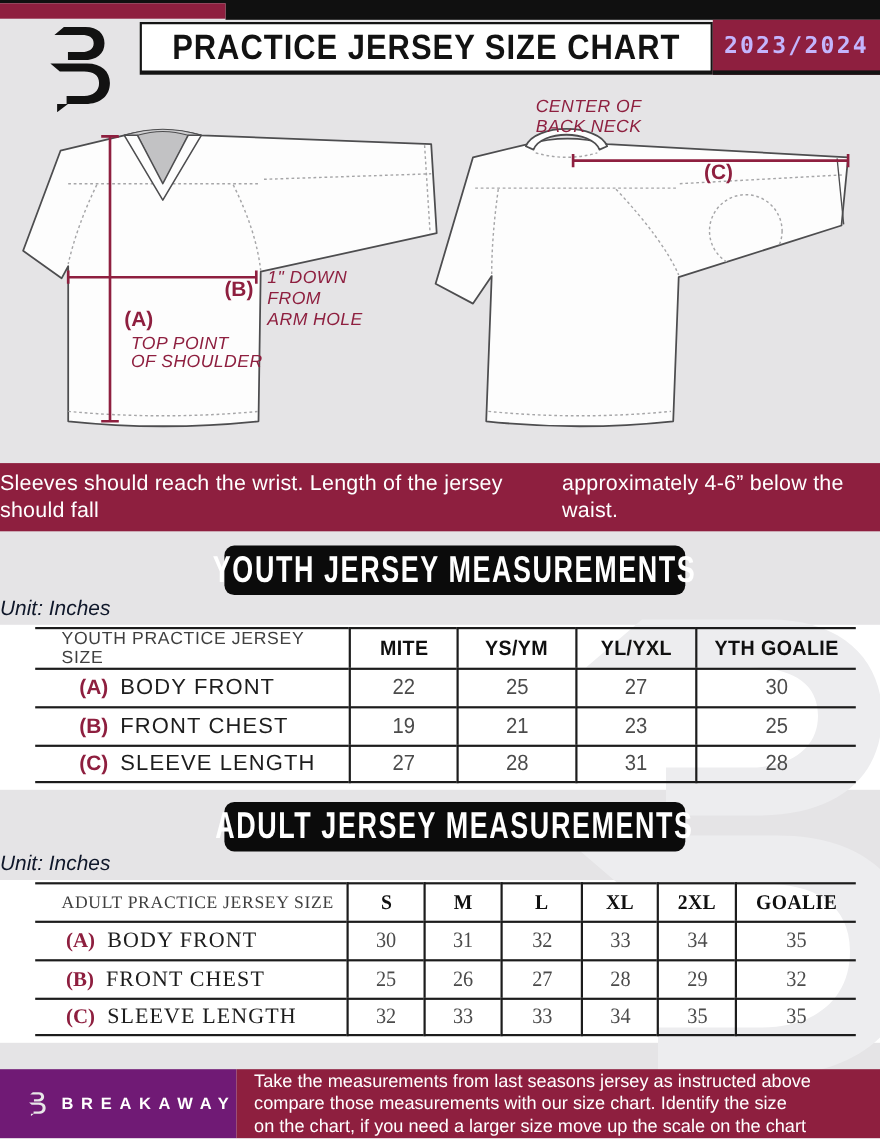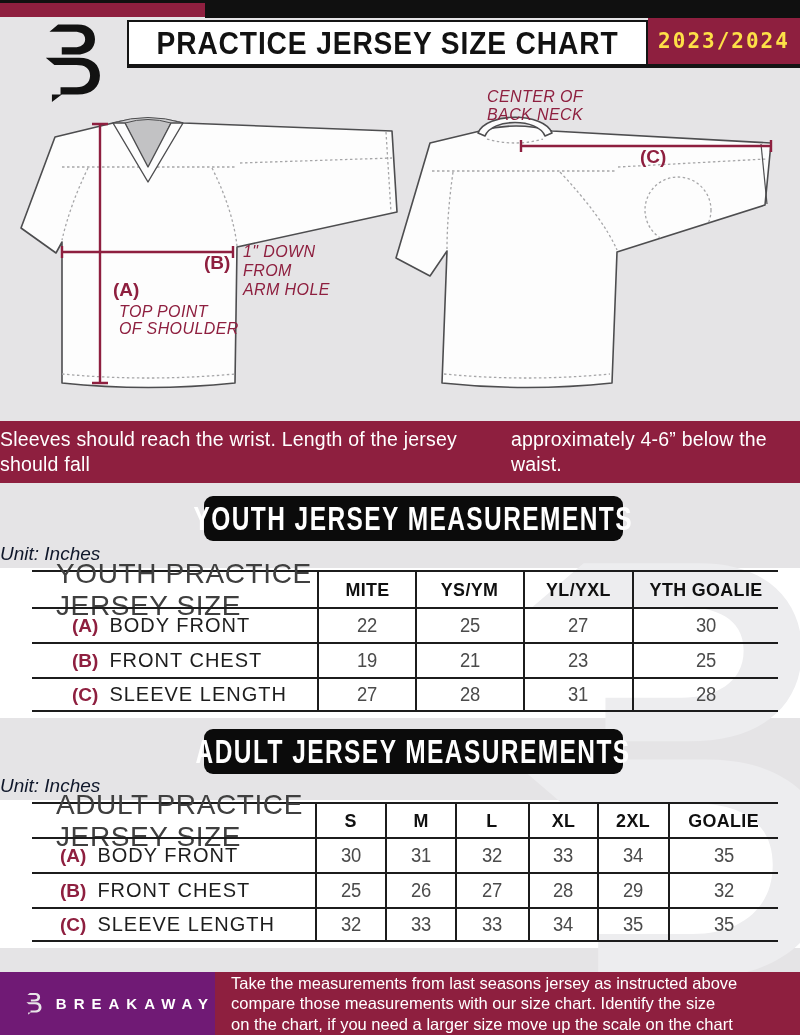--- a/index.html
+++ b/index.html
@@ -14,21 +14,21 @@
   .logo-header{left:28px;top:22px;width:86px;height:80px;color:#121212;z-index:3;}
   .title-box{left:127px;top:20px;width:521px;height:48px;background:#ffffff;
              border:2px solid #141414;border-bottom-width:4px;box-sizing:border-box;
              display:flex;align-items:center;justify-content:center;z-index:3;}
   .title-box .t{font-size:32px;font-weight:700;color:#121212;letter-spacing:1px;
                 display:inline-block;transform:scaleX(.88);white-space:nowrap;}
   .season-box{left:648px;top:18px;width:152px;height:50px;background:#8e1f3f;
               border-bottom:4px solid #141414;box-sizing:border-box;
               display:flex;align-items:center;justify-content:center;z-index:3;}
   .season-box .t{font-family:"DejaVu Sans Mono",monospace;font-size:21px;font-weight:700;
-                 color:#fde047;letter-spacing:2px;}
+                 color:#c4b5fd;letter-spacing:2px;}
 
   
   .jersey-svg{left:0;top:70px;width:800px;height:350px;z-index:3;}
   .jersey-svg text{font-family:"Liberation Sans",sans-serif;}
   .ann-i{font-style:italic;font-weight:500;font-size:16px;fill:#8e1f3f;letter-spacing:.4px;}
   .ann-b{font-weight:800;font-size:19px;fill:#8e1f3f;}
   .outline{fill:#fdfdfd;stroke:#4d4d4f;stroke-width:1.6;stroke-linejoin:round;}
   .seam{fill:none;stroke:#a6a6a8;stroke-width:1.3;stroke-dasharray:2.5 2.5;}
   .mline{stroke:#8e1f3f;stroke-width:2.4;fill:none;}
 
@@ -51,27 +51,27 @@
 
   
   .strip{left:0;width:800px;background:#ffffff;z-index:1;}
   .strip-youth{top:568px;height:150px;}
   .strip-adult{top:800px;height:148px;}
   .watermark{left:460px;top:545px;width:400px;height:480px;color:#ededef;z-index:2;}
   .size-table{left:32px;width:746px;display:grid;z-index:3;}
   .yt{top:570px;grid-template-columns:285px 98px 108px 109px 146px;
       grid-template-rows:37px 35px 35px 35px;}
   .at{top:802px;grid-template-columns:283px 70px 70px 73px 69px 71px 110px;
-      grid-template-rows:35px 35px 35px 35px;}
+      grid-template-rows:35px 35px 35px 35px;font-family:Liberation Serif, serif;}
   .cell{display:flex;align-items:center;justify-content:center;border-top:2px solid #1c1c1c;
         background:transparent;box-sizing:border-box;}
   .cell.vd{border-left:2px solid #1c1c1c;}
   .cell.last{border-bottom:2px solid #1c1c1c;}
   .cell.lbl{justify-content:flex-start;}
-  .hdr-label{font-size:28px;color:#3f3f3f;letter-spacing:.6px;padding-left:24px;}
+  .hdr-label{font-size:16px;color:#3f3f3f;letter-spacing:.6px;padding-left:24px;}
   .col-size{font-size:19px;font-weight:700;color:#101010;letter-spacing:.4px;
             display:inline-block;transform:scaleX(.94);}
   .row-tag{font-size:19px;font-weight:800;color:#8e1f3f;margin-right:11px;}
   .row-name{font-size:20px;color:#1d1d1d;letter-spacing:1px;}
   .pl-y{padding-left:40px;}
   .pl-a{padding-left:28px;}
   .val{font-size:20px;color:#4b4b4b;display:inline-block;transform:scaleX(.92);}
 
   
   .footer-black{left:0;top:972px;width:215px;height:63px;background:#701a75;z-index:4;

